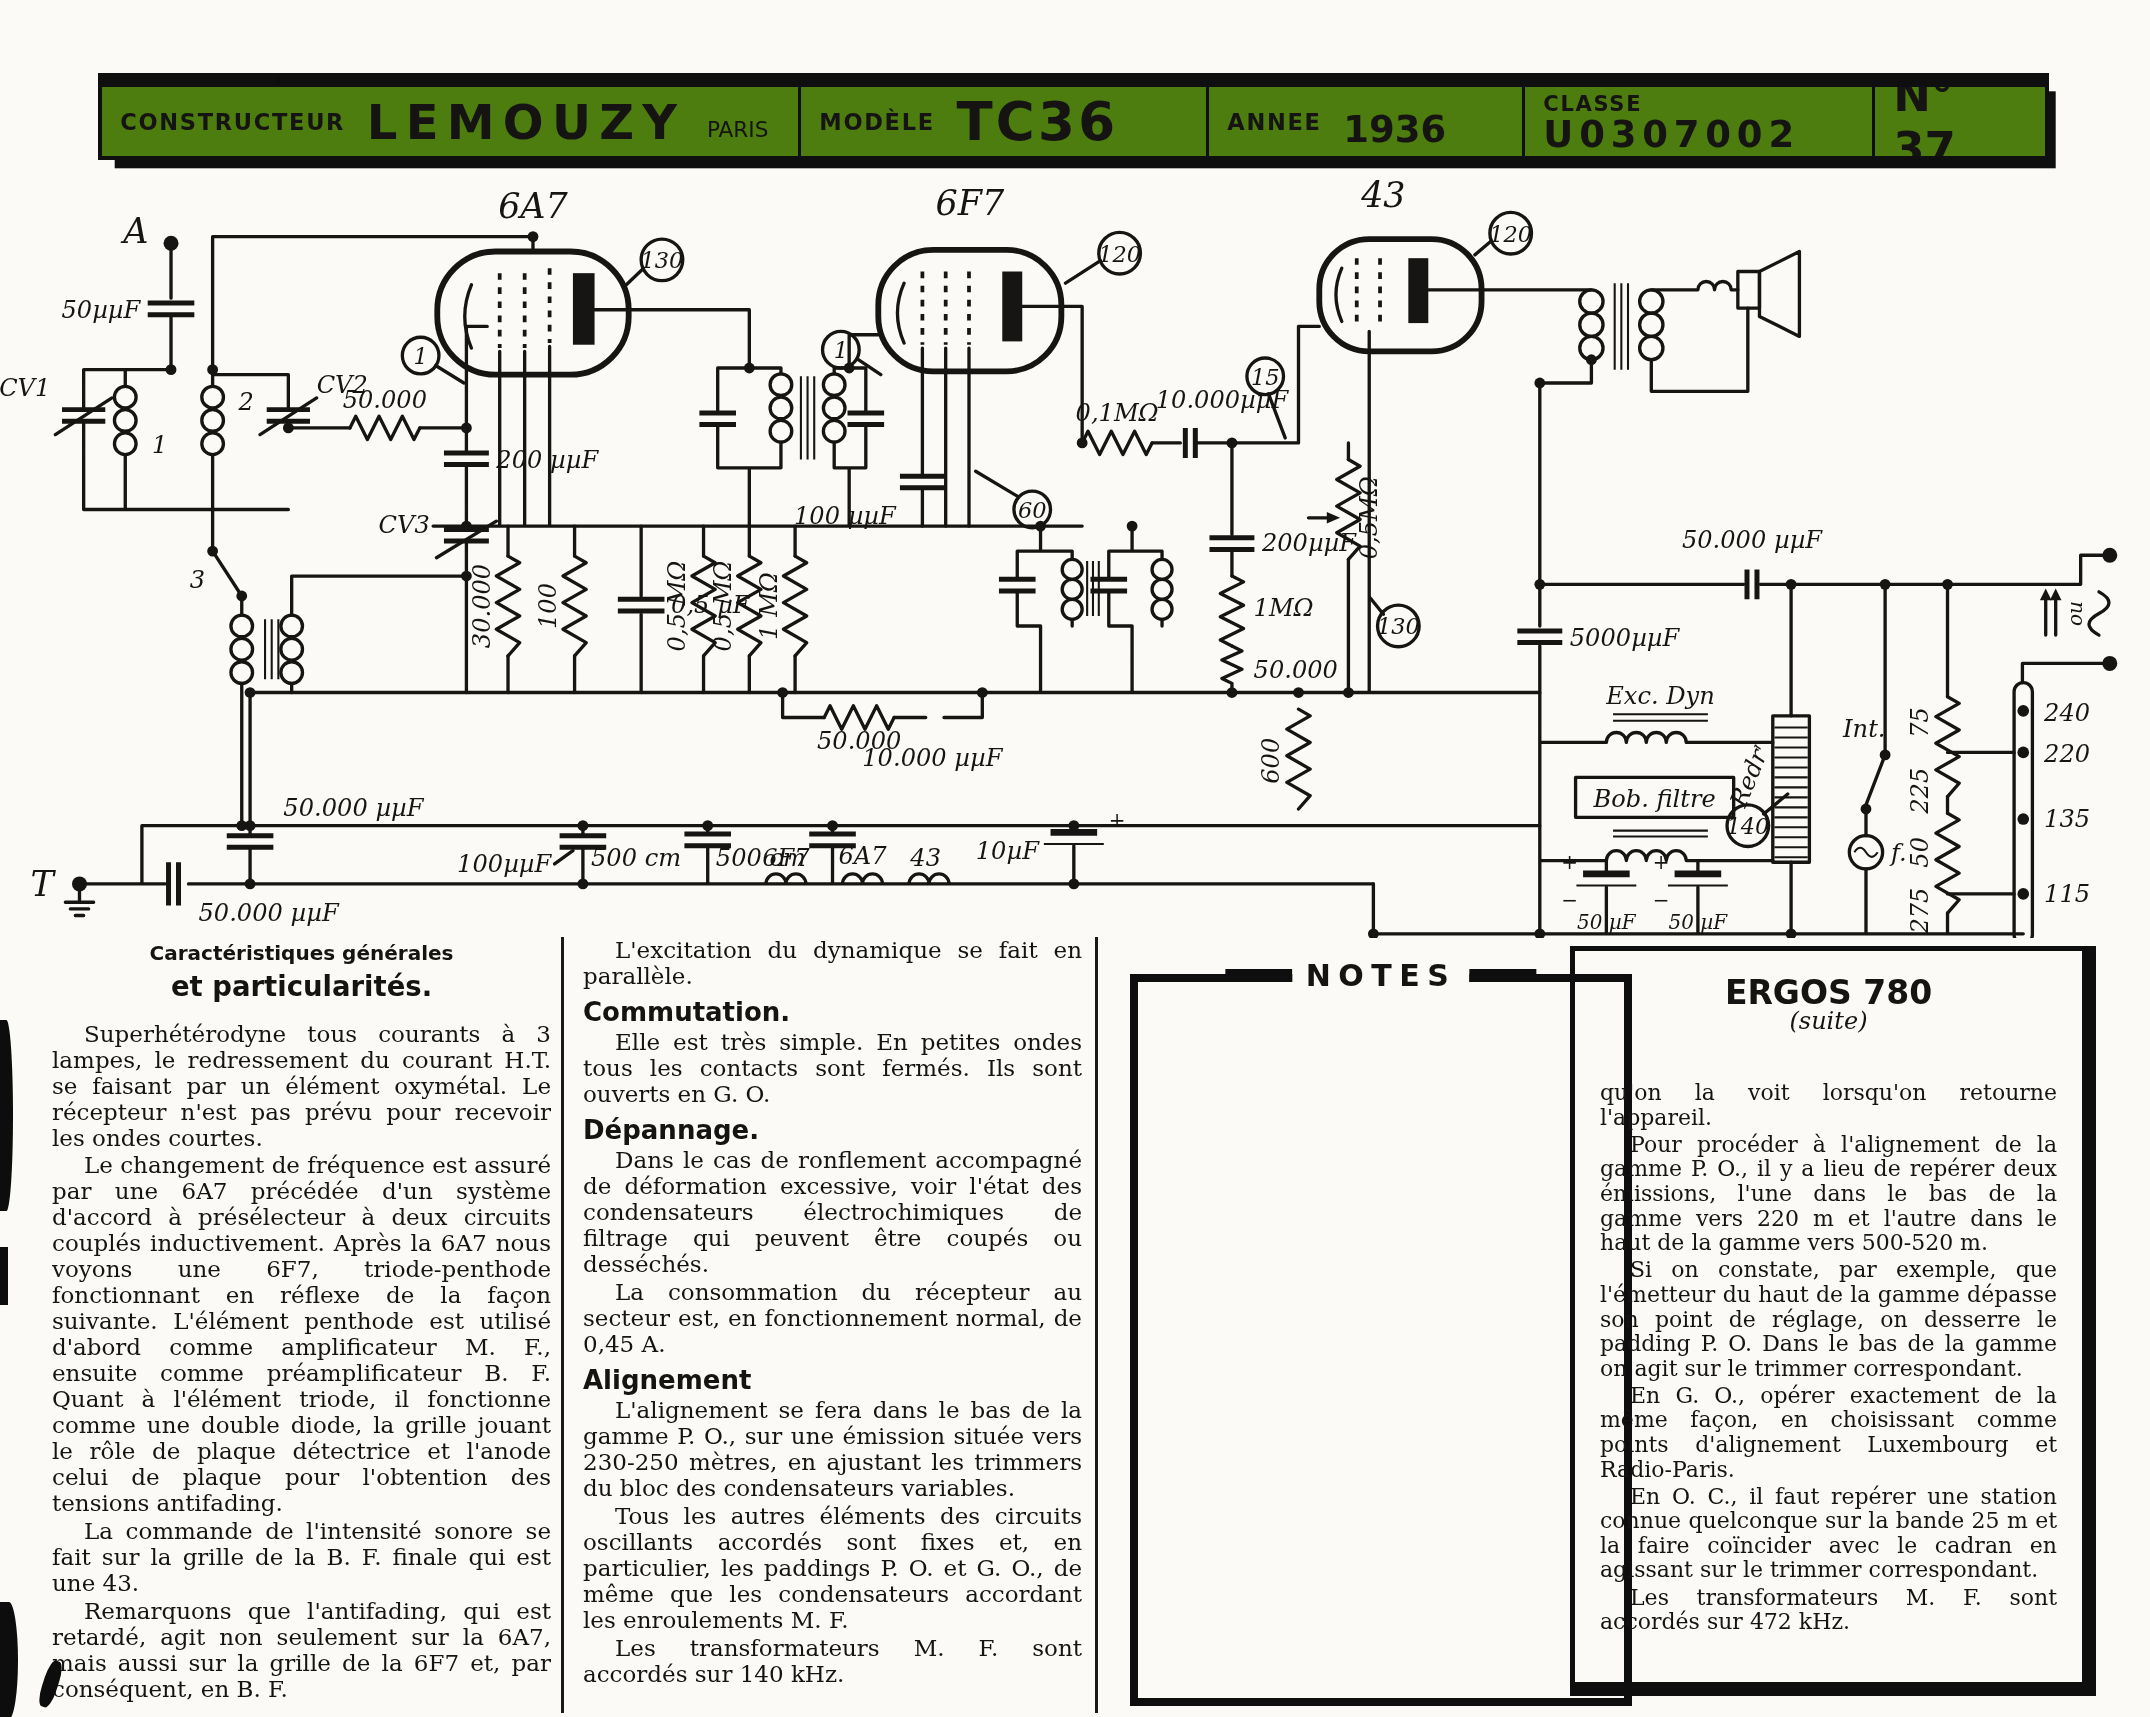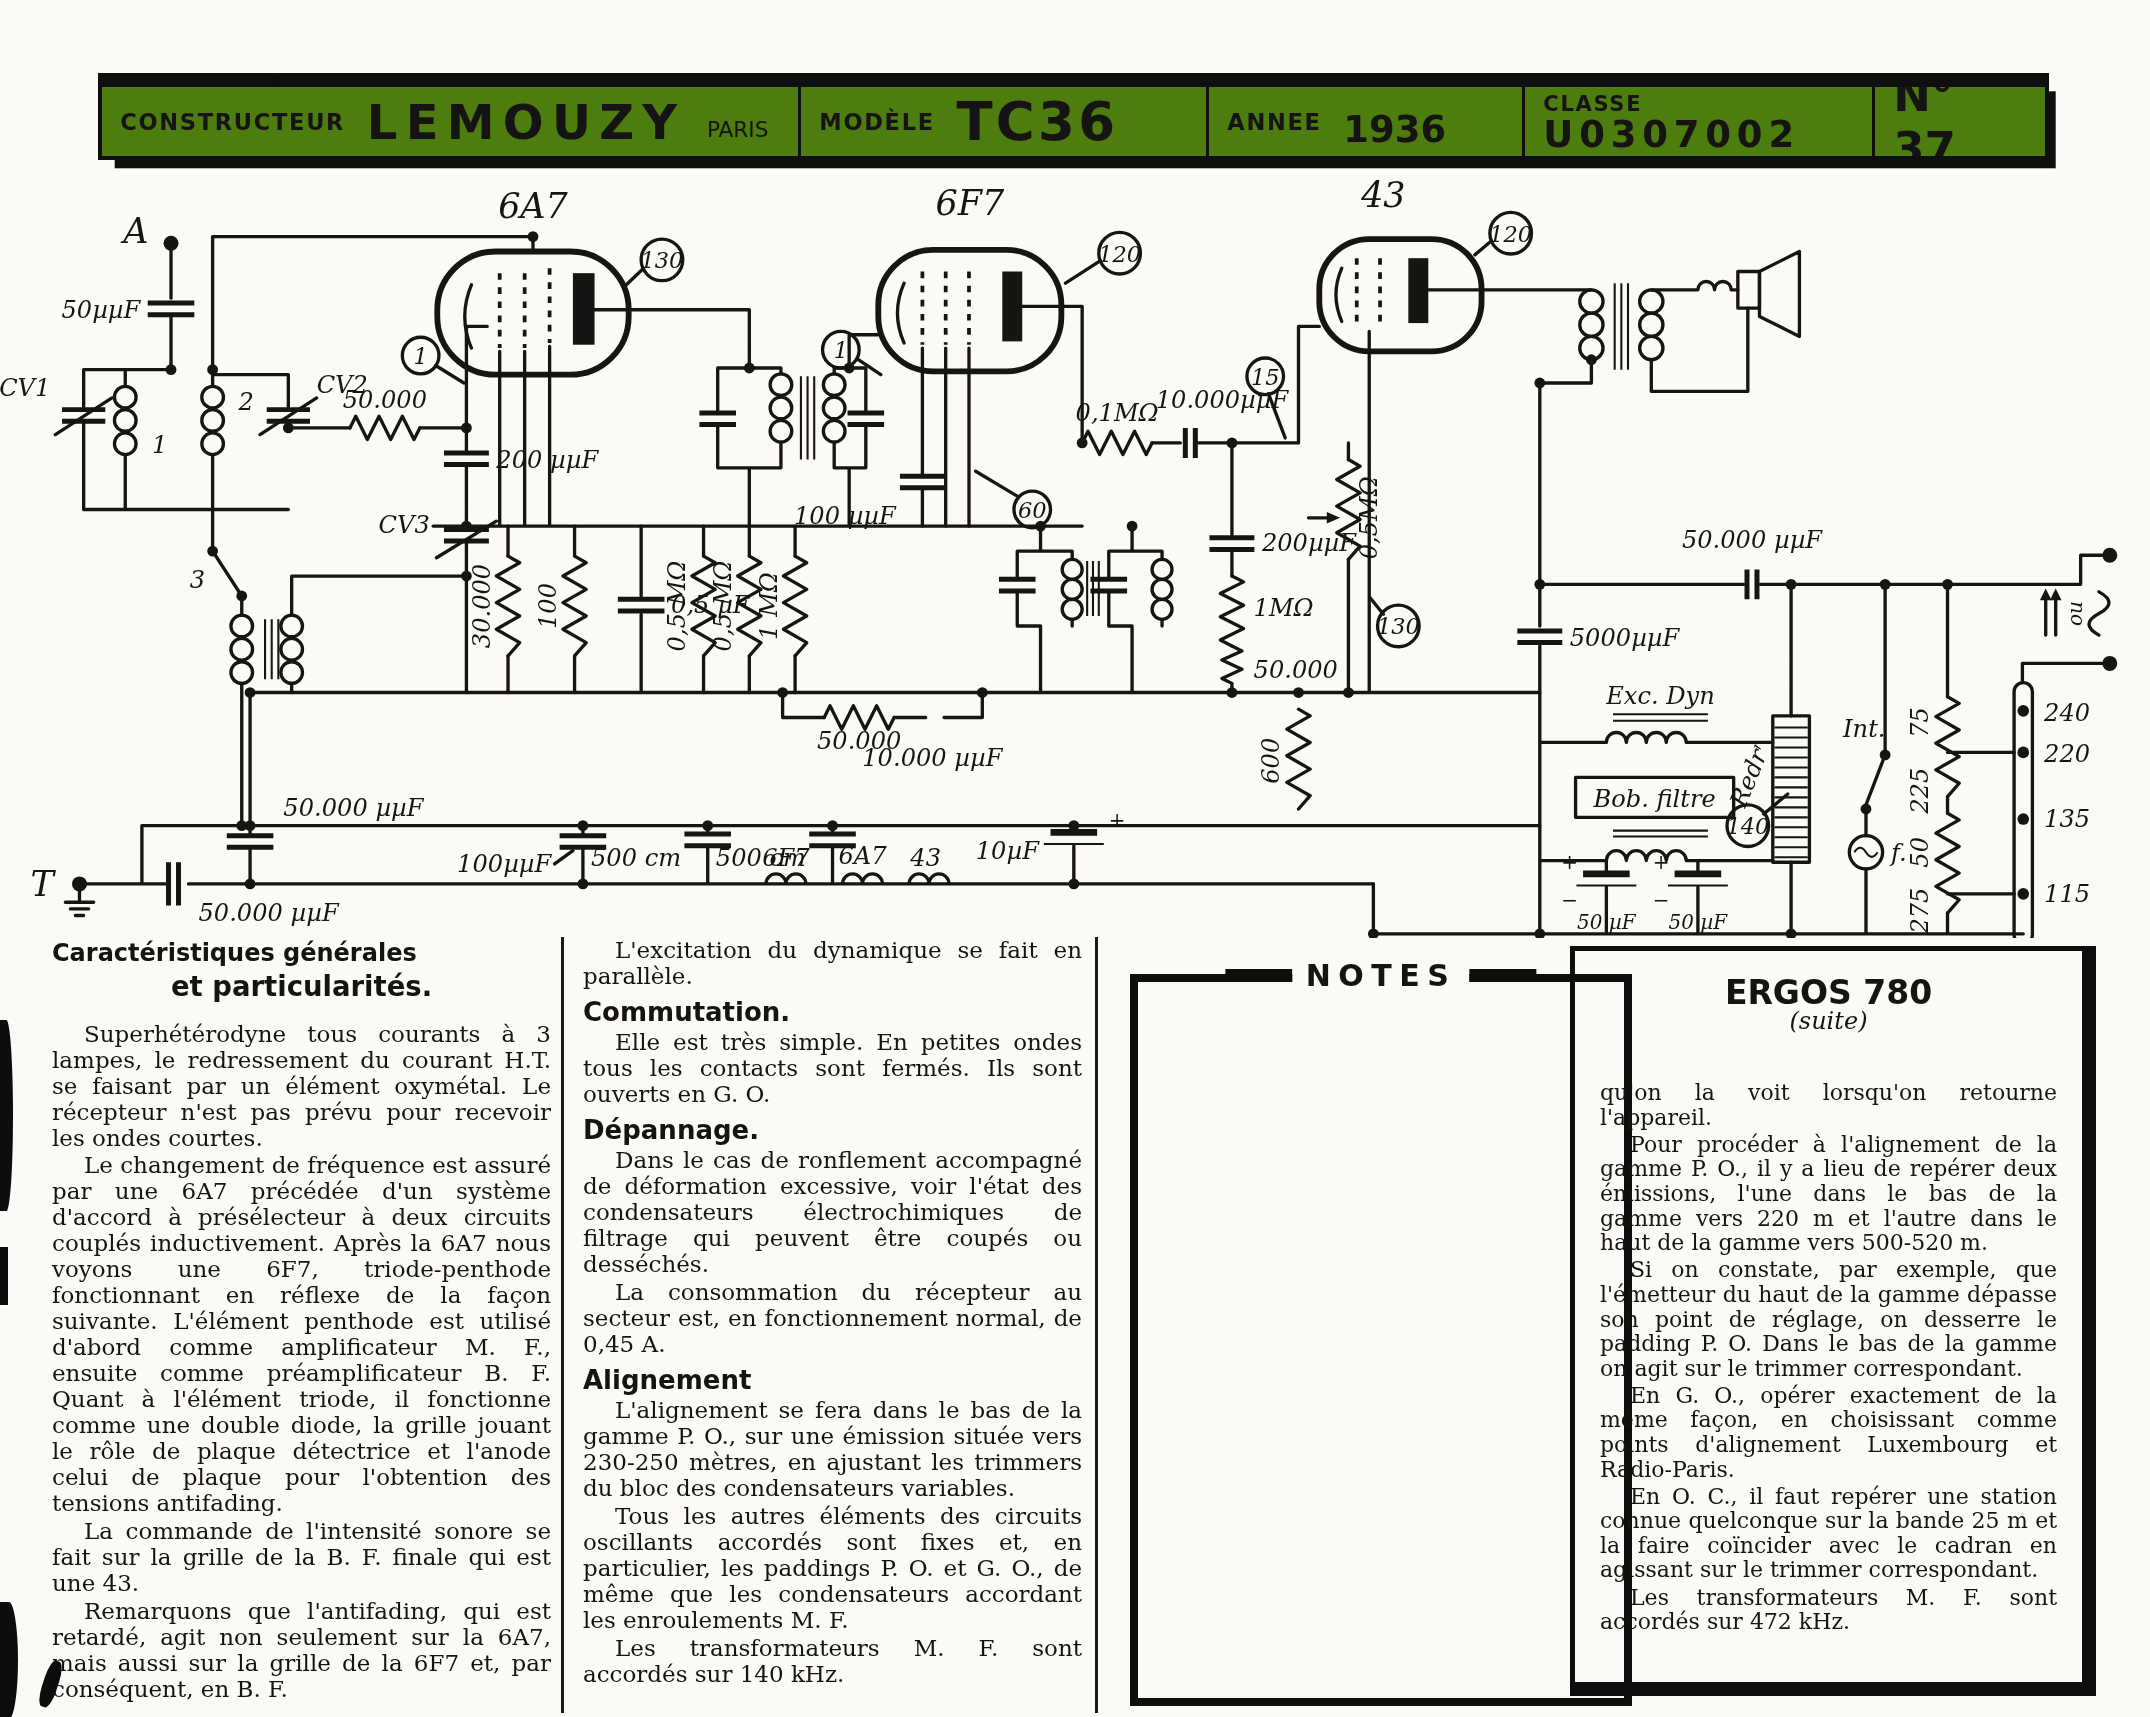--- a/index.html
+++ b/index.html
@@ -43,21 +43,21 @@
   .lbl{font:italic 29px "DejaVu Serif",serif;fill:#171513;}
   .lbl-sm{font:italic 24px "DejaVu Serif",serif;fill:#171513;}
   .lbl-lg{font:italic 42px "DejaVu Serif",serif;fill:#171513;}
   .cnum{font:italic 27px "DejaVu Serif",serif;fill:#171513;}
   
   .col{position:absolute;top:937px;font-size:23px;line-height:26px;text-align:justify;}
   .col p{margin:0 0 1.7px 0;text-indent:32px;}
   .col .h{font-family:"DejaVu Sans",sans-serif;font-weight:bold;font-size:26px;text-indent:0;text-align:left;margin:10px 0 4.2px 0;}
   .col1{left:52px;width:499px;}
   .col2{left:583px;width:499px;}
-  .c1head{font-family:"DejaVu Sans",sans-serif;font-weight:bold;font-size:24px;margin:3.3px 0 0 0;}
+  .c1head{font-family:"DejaVu Sans",sans-serif;font-weight:bold;font-size:20px;text-align:center;margin:3.3px 0 0 0;}
   .c1head2{font-family:"DejaVu Sans",sans-serif;font-weight:bold;font-size:27.5px;text-align:center;margin:6.7px 0 21.6px 0;}
   .vrule{position:absolute;top:937px;height:776px;width:2.5px;background:#1b1916;}
   
   .notes{position:absolute;left:1122px;top:974px;width:502px;height:732px;box-sizing:border-box;border:8.3px solid #0e0e0e;margin-left:8px;}
   .notes-title{position:absolute;top:-23px;left:50%;transform:translateX(-50%);display:flex;align-items:center;gap:0;}
   .notes-title .bar{width:67px;height:12.5px;background:#0e0e0e;}
   .notes-title .txt{font-family:"DejaVu Sans",sans-serif;font-weight:bold;font-size:30px;letter-spacing:7.5px;background:#fbfaf6;padding:0 13.3px;line-height:33px;}
   
   .ergos{position:absolute;left:1570px;top:946px;width:526px;height:750px;box-sizing:border-box;
     border:5px solid #0e0e0e;border-right-width:14px;border-bottom-width:14px;

